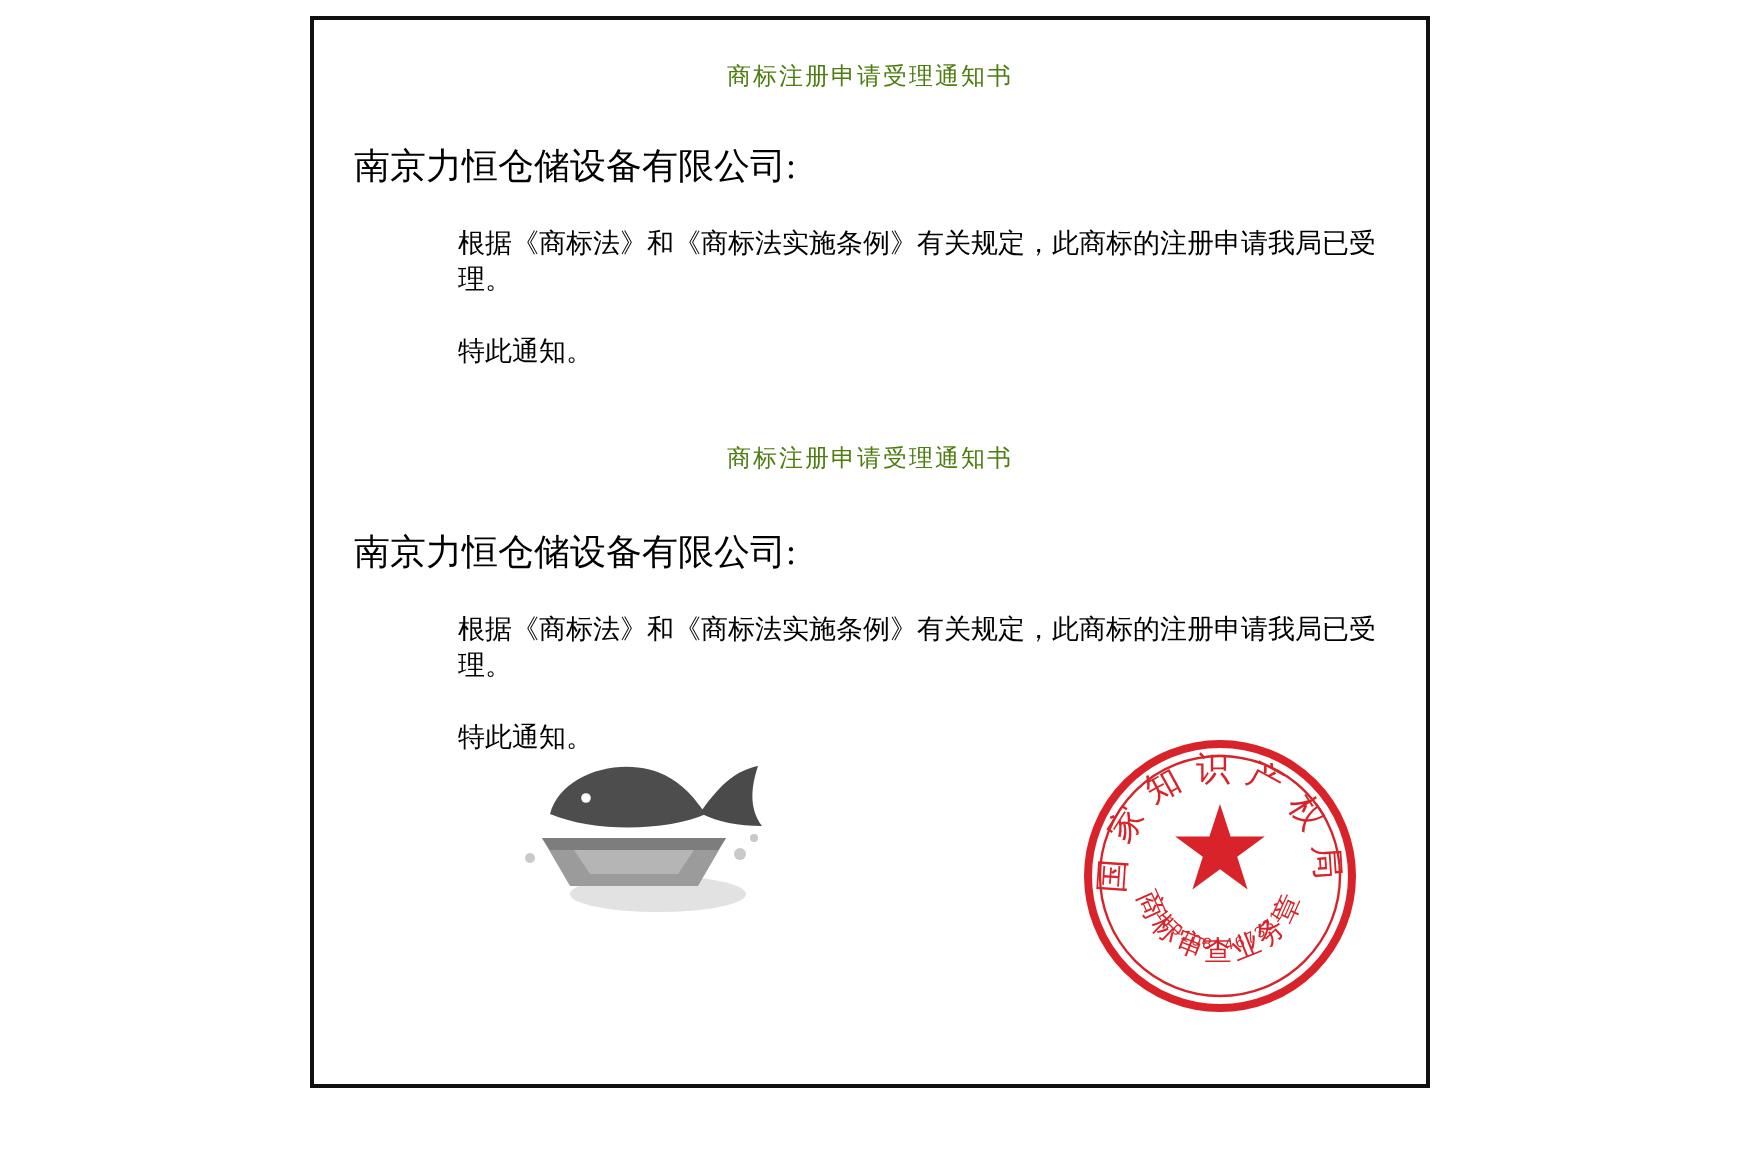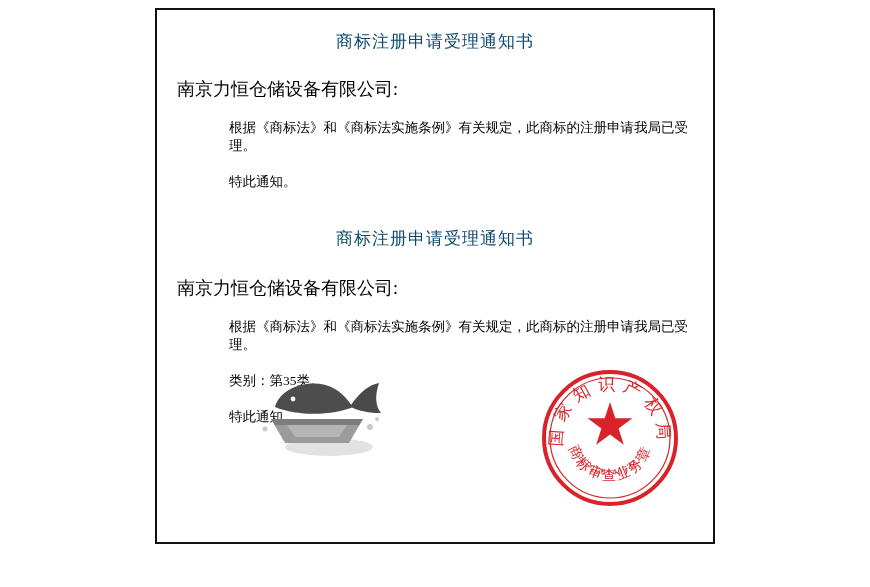--- a/index.html
+++ b/index.html
@@ -30,23 +30,23 @@
     box-sizing: border-box;
     overflow: hidden;
   }
 
   .notice-block {
     position: relative;
   }
 
   .notice-title {
     text-align: center;
-    font-size: 17px;
+    font-size: 12px;
     font-family: "Liberation Serif", serif;
-    color: #0c4a6e;
+    color: #4d7c0f;
     letter-spacing: 1px;
   }
 
   .notice-addressee {
     font-size: 18px;
     color: #000000;
     margin-left: 20px;
   }
 
   .notice-para {
@@ -104,21 +104,20 @@
       <div class="notice-title">商标注册申请受理通知书</div>
       <div class="notice-addressee">南京力恒仓储设备有限公司:</div>
       <div class="notice-para">根据《商标法》和《商标法实施条例》有关规定，此商标的注册申请我局已受理。</div>
       <div class="notice-para">特此通知。</div>
     </div>
 
     <div class="notice-block block2">
       <div class="notice-title">商标注册申请受理通知书</div>
       <div class="notice-addressee">南京力恒仓储设备有限公司:</div>
       <div class="notice-para">根据《商标法》和《商标法实施条例》有关规定，此商标的注册申请我局已受理。</div>
-      <div class="notice-para">类别：第35类。</div>
       <div class="notice-para">特此通知。</div>
     </div>
 
     <div class="illustration">
       <svg width="135" height="110" viewBox="0 0 135 110" xmlns="http://www.w3.org/2000/svg">
 
         <ellipse cx="72" cy="92" rx="44" ry="9" fill="#e2e2e2"></ellipse>
 
         <path d="M18 52 C 24 30, 58 22, 78 34 C 88 40, 92 47, 96 52 C 78 60, 42 62, 18 52 Z" fill="#4d4d4d"></path>
 

